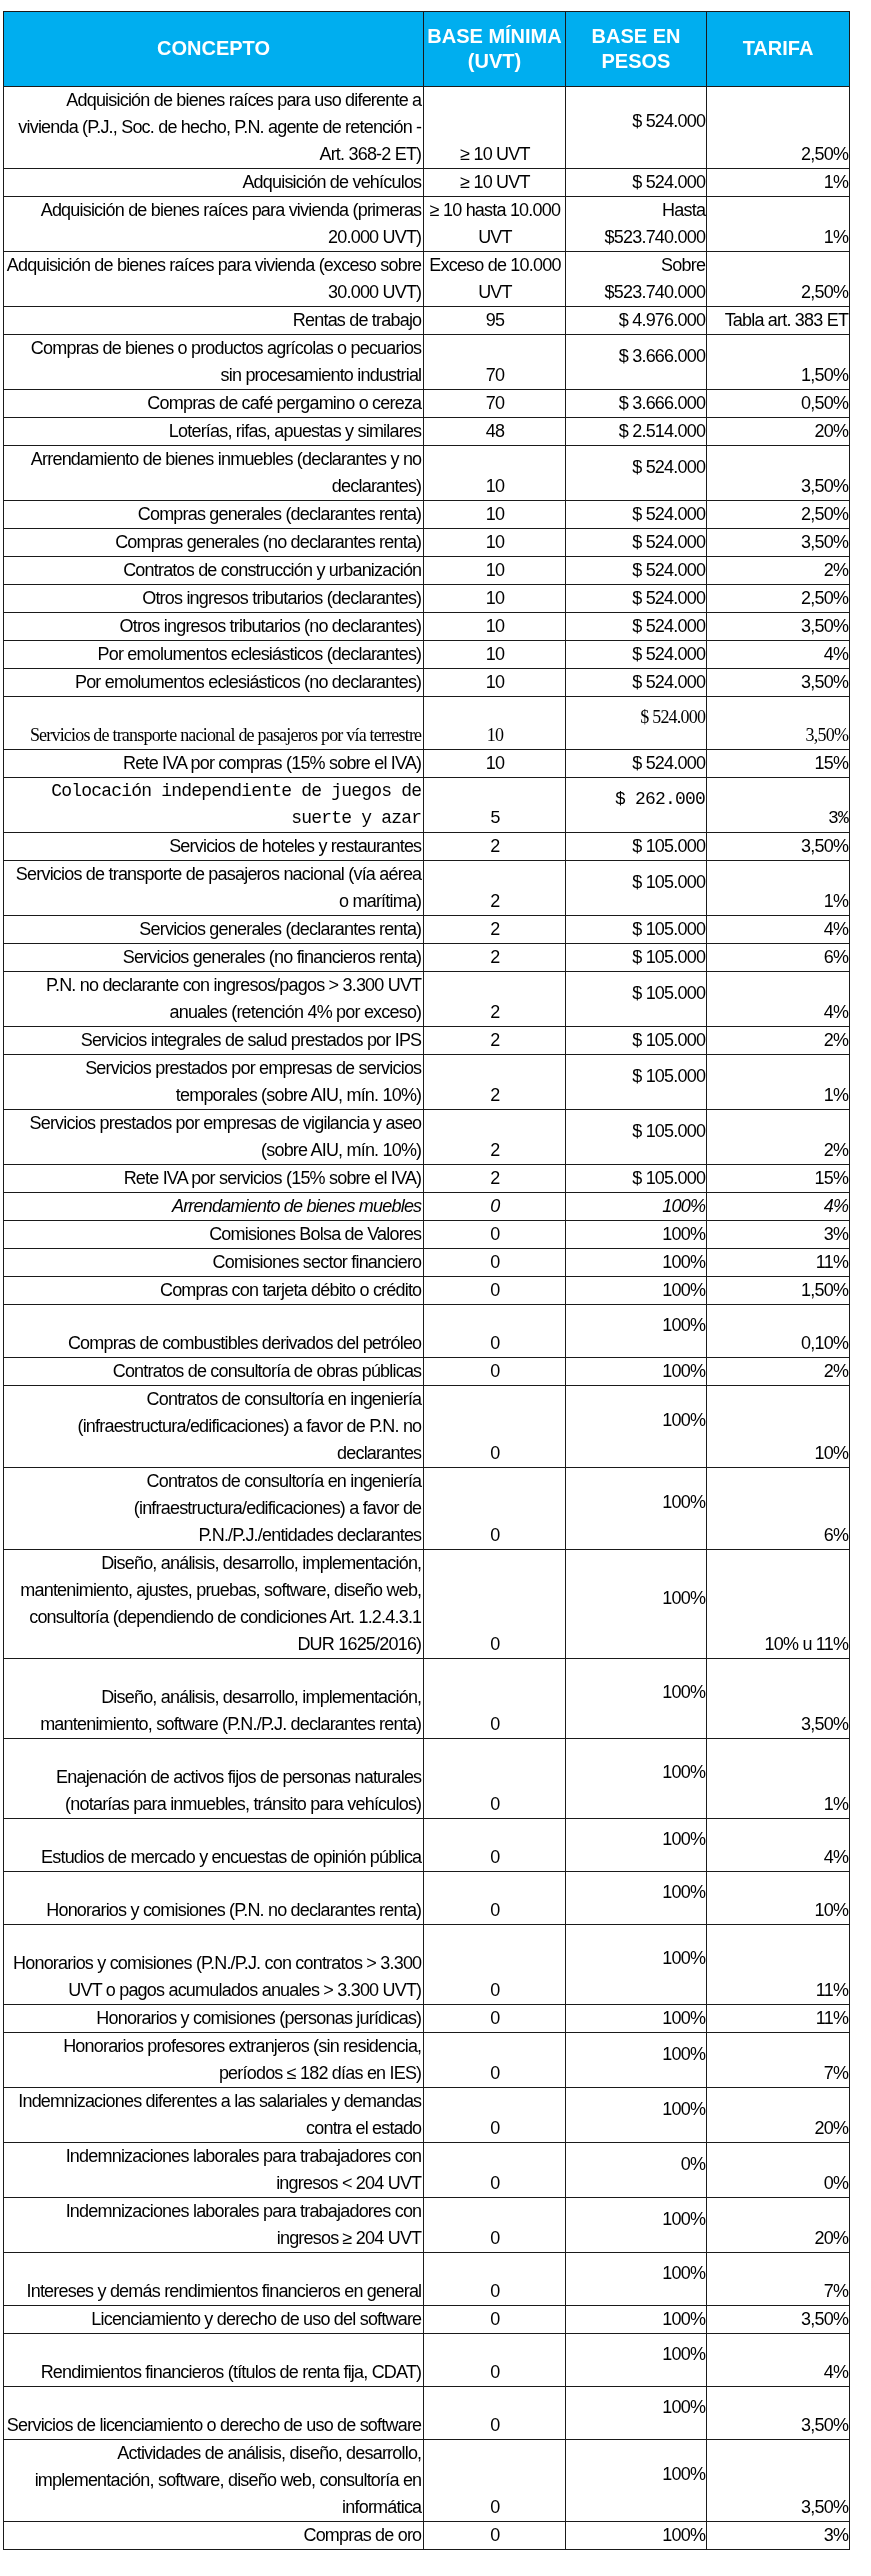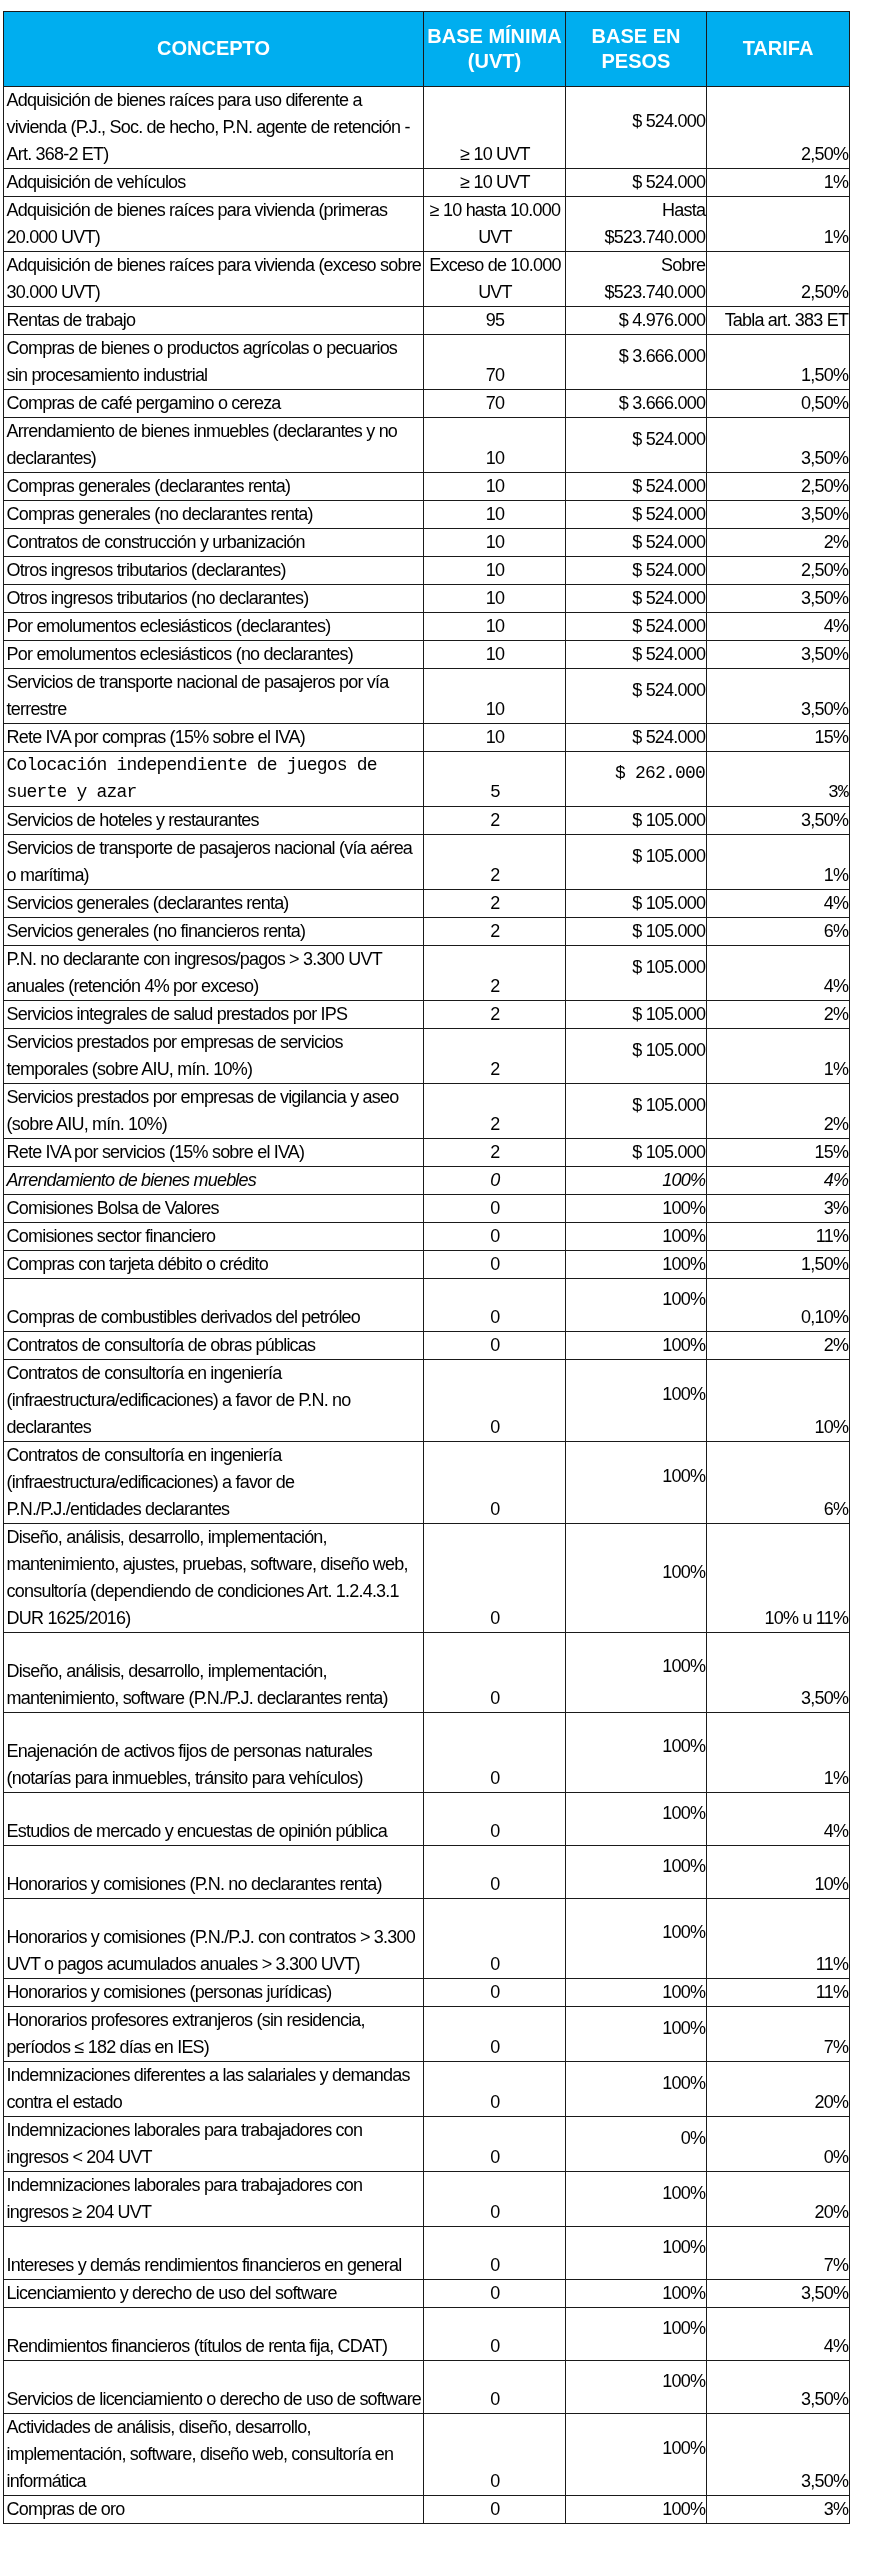--- a/index.html
+++ b/index.html
@@ -2,21 +2,21 @@
 <html style="font-size:14px"><head>
 <meta charset="utf-8">
 <style>
   html, body { margin: 0; padding: 0; background: #ffffff; }
   body { width: 872px; height: 2576px; position: relative; overflow: hidden; }
   .wrap { position: absolute; left: 3px; top: 10.5px; width: 846px; }
   table { border-collapse: collapse; width: 846px; table-layout: fixed; font-family: "Liberation Sans", sans-serif; }
   col.c1 { width: 420px; } col.c2 { width: 142px; } col.c3 { width: 141px; } col.c4 { width: 143px; }
   th { background: #00AEEF; color: #ffffff; font-weight: bold; font-size: 20px; line-height: 25px; height: 74px; border: 1.7px solid #1a1a1a; text-align: center; vertical-align: middle; padding: 0 1.7px; }
   td { border: 1.7px solid #1a1a1a; font-size: 18px; line-height: 27px; color: #000; padding: 0 1.7px 0 2.6px; letter-spacing: -0.8px; font-stretch: condensed; }
-  td.concept { text-align: left; vertical-align: bottom; }
+  td.concept { text-align: right; vertical-align: bottom; }
   td.uvt { text-align: center; vertical-align: bottom; }
   td.pesos { text-align: right; vertical-align: middle; padding-right: 0.9px; }
   td.pesos.single { vertical-align: bottom; }
   td.tarifa { text-align: right; vertical-align: bottom; padding-right: 0.9px; }
   .pesos-inner { display: block; position: relative; top: -5.2px; }
   td.pesos.single .pesos-inner { top: 0; }
 </style>
 </head>
 <body>
 
@@ -86,20 +86,28 @@
           <td class="tarifa">1,50%</td>
         </tr>
         <tr style="height: 27px;">
           <td class="concept">Compras de café pergamino o cereza</td>
           <td class="uvt">70</td>
           <td class="pesos single">
             <span class="pesos-inner">$ 3.666.000</span>
           </td>
           <td class="tarifa">0,50%</td>
         </tr>
+        <tr style="height: 27px;">
+          <td class="concept">Loterías, rifas, apuestas y similares</td>
+          <td class="uvt">48</td>
+          <td class="pesos single">
+            <span class="pesos-inner">$ 2.514.000</span>
+          </td>
+          <td class="tarifa">20%</td>
+        </tr>
         <tr style="height: 53px;">
           <td class="concept">Arrendamiento de bienes inmuebles (declarantes y no declarantes)</td>
           <td class="uvt">10</td>
           <td class="pesos">
             <span class="pesos-inner">$ 524.000</span>
           </td>
           <td class="tarifa">3,50%</td>
         </tr>
         <tr style="height: 27px;">
           <td class="concept">Compras generales (declarantes renta)</td>
@@ -150,21 +158,21 @@
           <td class="tarifa">4%</td>
         </tr>
         <tr style="height: 27px;">
           <td class="concept">Por emolumentos eclesiásticos (no declarantes)</td>
           <td class="uvt">10</td>
           <td class="pesos single">
             <span class="pesos-inner">$ 524.000</span>
           </td>
           <td class="tarifa">3,50%</td>
         </tr>
-        <tr style="height: 53px;">
+        <tr style="height: 53px; font-family: Liberation Serif, serif;">
           <td class="concept">Servicios de transporte nacional de pasajeros por vía terrestre</td>
           <td class="uvt">10</td>
           <td class="pesos">
             <span class="pesos-inner">$ 524.000</span>
           </td>
           <td class="tarifa">3,50%</td>
         </tr>
         <tr style="height: 27px;">
           <td class="concept">Rete IVA por compras (15% sobre el IVA)</td>
           <td class="uvt">10</td>

